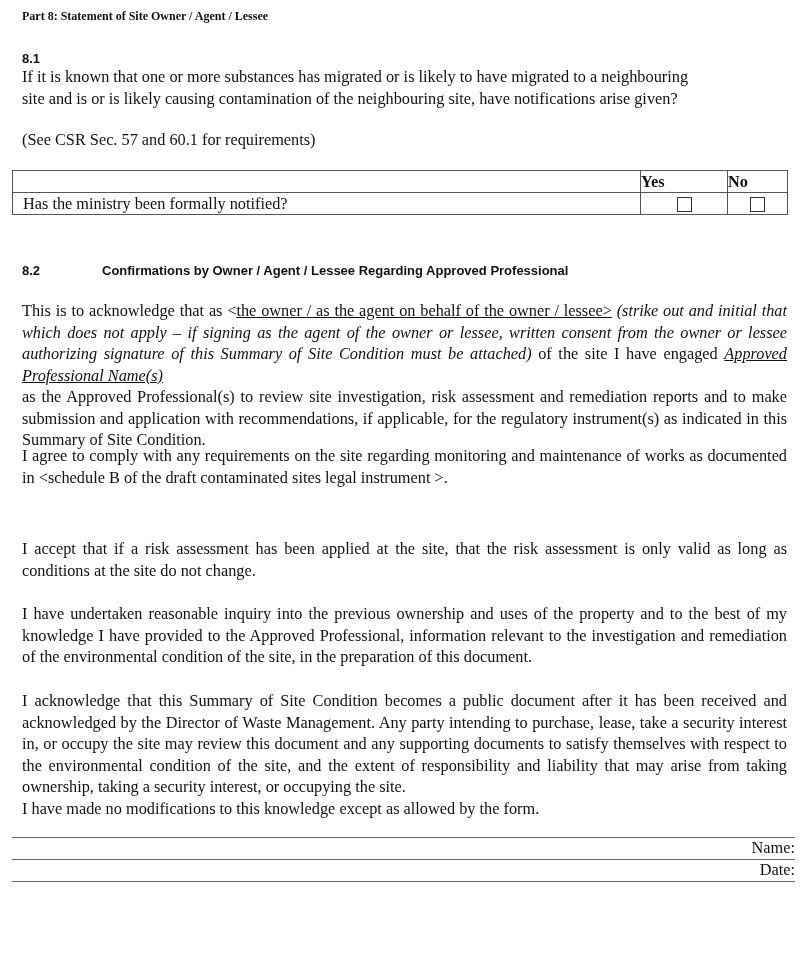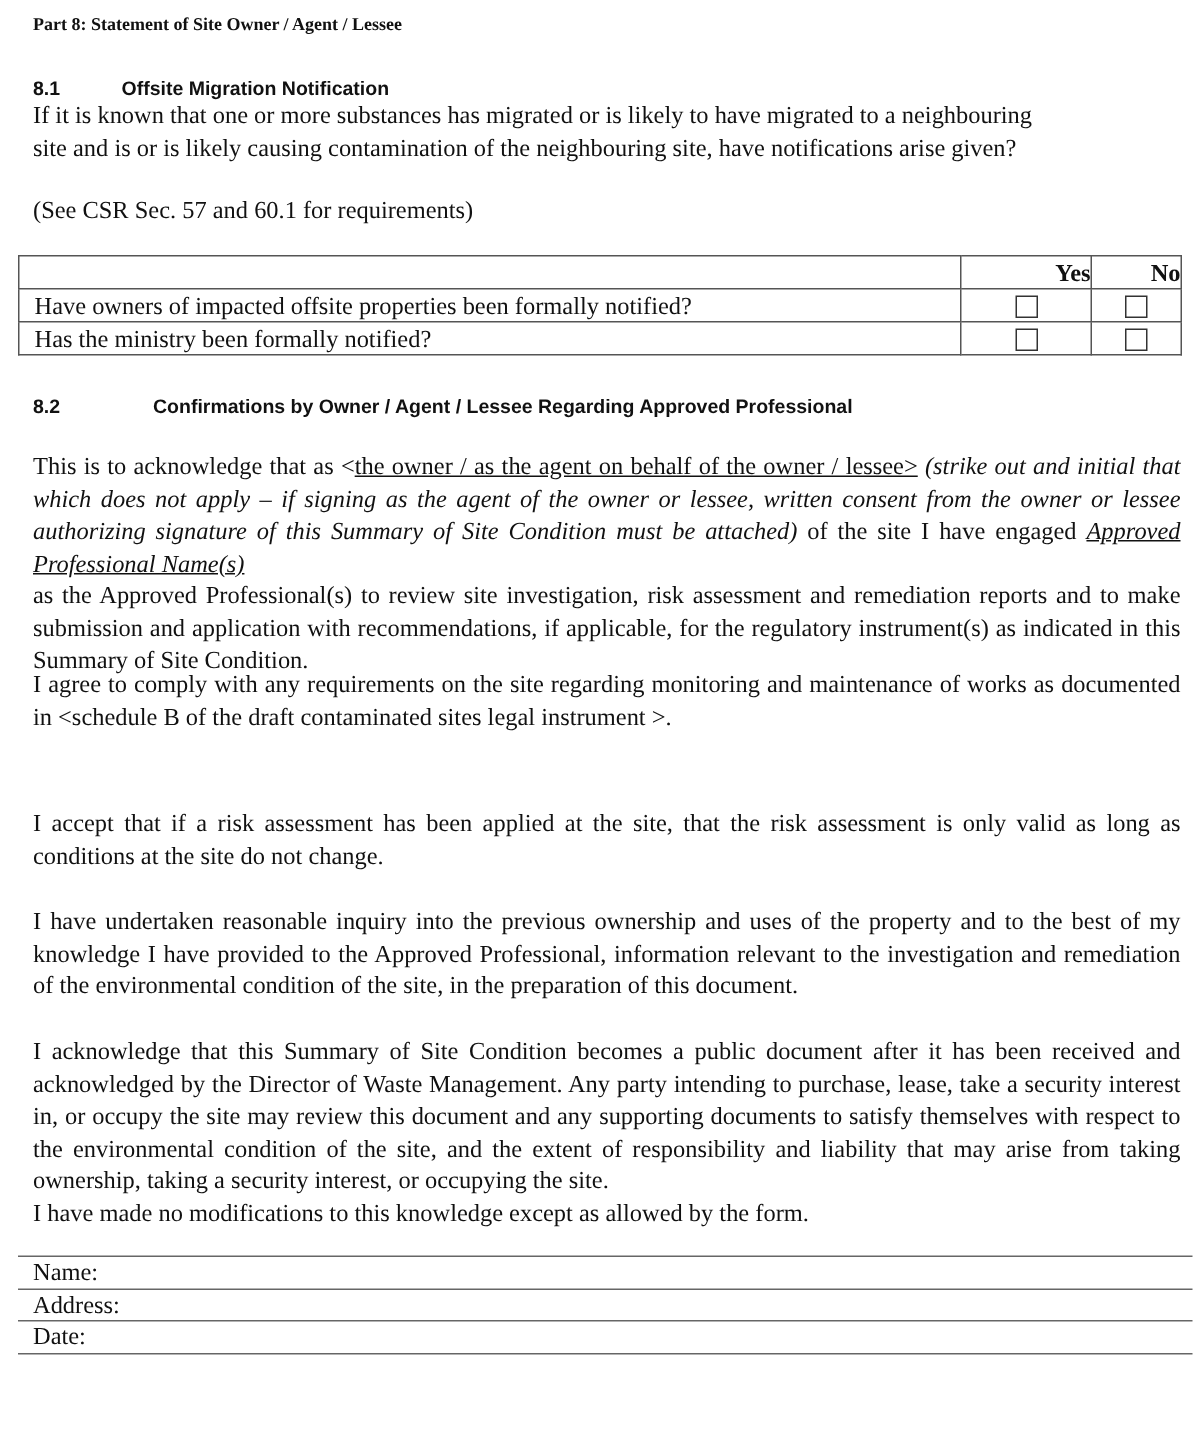--- a/index.html
+++ b/index.html
@@ -22,68 +22,62 @@
 
   
   .q-table {
     position: absolute; left: 12px; top: 170px; width: 775px;
     border-collapse: collapse; table-layout: fixed;
   }
   .q-table td, .q-table th {
     border: 1px solid #555555; padding: 0 0 0 10px; height: 21px;
     font-size: 16.3px; line-height: 20px; font-weight: normal; text-align: left;
   }
-  .q-table th { font-weight: bold; text-align: right; padding: 0; }
+  .q-table th { font-weight: bold; text-align: left; padding: 0; }
   .q-table td.cb { text-align: center; padding: 0; }
   .checkbox {
     display: inline-block; width: 15px; height: 15px;
     border: 1.3px solid #333333; vertical-align: middle; box-sizing: border-box;
     background: #fff; cursor: pointer;
   }
 
   
   .sig-block { position: absolute; left: 12px; top: 837px; width: 783px; }
   .sig-row {
     border-top: 1.5px solid #666666; padding-left: 10px;
     font-size: 16.3px; line-height: 20px; box-sizing: border-box;
   }
   .sig-row.last { border-bottom: 1.5px solid #666666; }
-  .sig-row .field { display: block; min-height: 20px; }
+  .sig-row .field { display: block; min-height: 20px; text-align: right; }
 </style>
 </head>
 <body>
 
 <div class="abs part-title">Part 8:  Statement of Site Owner / Agent / Lessee</div>
 
 <div class="abs sec-head" style="left:22px; top:48px;">
   <span class="num">8.1</span>
-  <span>Offsite Migration Notification</span>
 </div>
 <p class="abs para" style="top:66px;">
   <span class="line">If it is known that one or more substances has migrated or is likely to have migrated to a neighbouring</span>
   <span class="line">site and is or is likely causing contamination of the neighbouring site, have notifications arise given?</span>
 </p>
 <p class="abs para" style="top:129px;">(See CSR Sec. 57 and 60.1 for requirements)</p>
 
 <table class="q-table">
   <colgroup>
     <col style="width:628px">
     <col style="width:87px">
     <col style="width:60px">
   </colgroup>
   <tbody>
       <tr>
     <th></th>
     <th>Yes</th>
     <th>No</th>
-  </tr>
-  <tr>
-    <td>Have owners of impacted offsite properties been formally notified?</td>
-    <td class="cb"><span class="checkbox"></span></td>
-    <td class="cb"><span class="checkbox"></span></td>
   </tr>
   <tr>
     <td>Has the ministry been formally notified?</td>
     <td class="cb"><span class="checkbox"></span></td>
     <td class="cb"><span class="checkbox"></span></td>
   </tr>
 </tbody>
   </table>
 
 <div class="abs sec-head" style="left:22px; top:260px;gap:21px;">
@@ -97,19 +91,16 @@
 <p class="abs para" style="top:445px;">I agree to comply with any requirements on the site regarding monitoring and maintenance of works as documented in &lt;schedule B of the draft contaminated sites legal instrument &gt;.</p>
 <p class="abs para" style="top:538px;">I accept that if a risk assessment has been applied at the site, that the risk assessment is only valid as long as conditions at the site do not change.</p>
 <p class="abs para" style="top:603px;">I have undertaken reasonable inquiry into the previous ownership and uses of the property and to the best of my knowledge I have provided to the Approved Professional, information relevant to the investigation and remediation of the environmental condition of the site, in the preparation of this document.</p>
 <p class="abs para" style="top:690px;">I acknowledge that this Summary of Site Condition becomes a public document after it has been received and acknowledged by the Director of Waste Management. Any party intending to purchase, lease, take a security interest in, or occupy the site may review this document and any supporting documents to satisfy themselves with respect to the environmental condition of the site, and the extent of responsibility and liability that may arise from taking ownership, taking a security interest, or occupying the site.</p>
 <p class="abs para" style="top:798px;">I have made no modifications to this knowledge except as allowed by the form.</p>
 
 <div class="sig-block">
   <div class="sig-row" style="height:21.5px;">
     <span class="field">Name:</span>
   </div>
-  <div class="sig-row" style="height:21.5px;">
-    <span class="field">Address:</span>
-  </div>
   <div class="sig-row last" style="height:23px;">
     <span class="field">Date:</span>
   </div>
 </div>
 
 </body></html>

